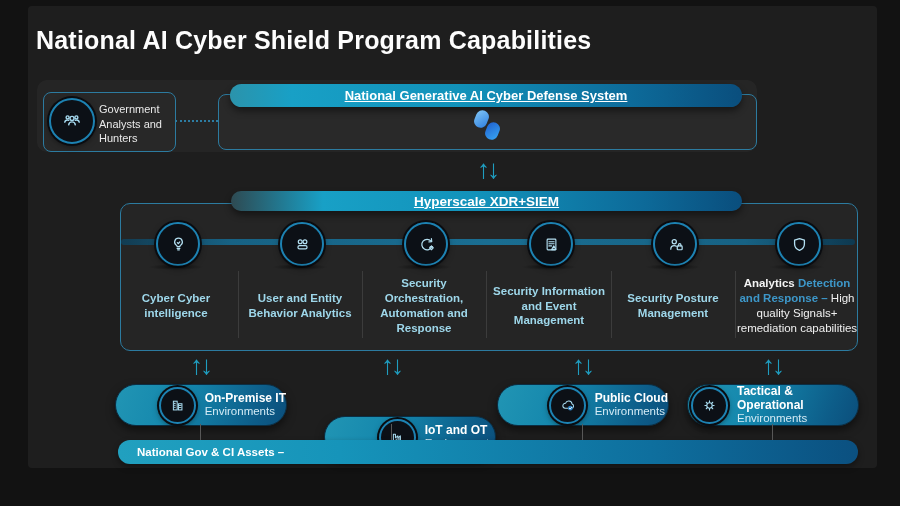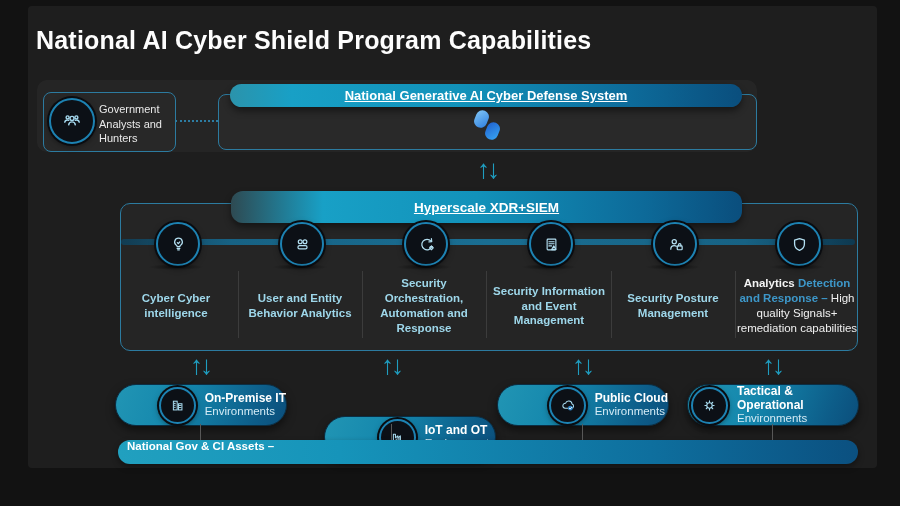--- a/index.html
+++ b/index.html
@@ -20,21 +20,21 @@
   .hdr-pill{height:23px;border-radius:12px;display:flex;align-items:center;justify-content:center;
             background:linear-gradient(90deg,#2b93ab 0%,#18a0c6 12%,#1292ba 45%,#0d6b9a 78%,#0a4e7d 100%);
             box-shadow:0 4px 7px rgba(0,0,0,.45);color:#fff;font-weight:700;text-decoration:underline;}
   #genai-pill{left:230px;top:84px;width:512px;font-size:13px;}
   #copilot{left:470px;top:109px;width:34px;height:32px;}
   .flow-arrow{width:50px;text-align:center;font-size:26px;color:#1f9dbf;letter-spacing:-3px;line-height:1;}
   #arrow-top{left:462px;top:156px;}
 
   
   #xdr-panel{left:120px;top:203px;width:736px;height:146px;border:1px solid #2c7ba0;border-radius:10px;background:rgba(255,255,255,.03);}
-  #xdr-pill{left:231px;top:191px;width:511px;height:32px;font-size:13.5px;background:linear-gradient(90deg,#2e4a52 0%,#18a0c6 18%,#1292ba 48%,#0d6b9a 80%,#0a4e7d 100%);}
+  #xdr-pill{left:231px;top:191px;width:511px;height:20px;font-size:13.5px;background:linear-gradient(90deg,#2e4a52 0%,#18a0c6 18%,#1292ba 48%,#0d6b9a 80%,#0a4e7d 100%);}
   #xdr-line{left:121px;top:239px;width:734px;height:6px;border-radius:3px;background:linear-gradient(90deg,#123c52,#176284 15%,#1a6e92 50%,#176284 85%,#0e3950);}
   .cap-icon{width:40px;height:40px;top:222px;}
   .cap-shadow{top:264px;width:56px;height:6px;background:radial-gradient(ellipse at center,rgba(0,0,0,.55),rgba(0,0,0,0) 70%);}
   .cap-col{top:266px;width:122px;height:80px;display:flex;align-items:center;justify-content:center;text-align:center;
            font-size:11.5px;font-weight:700;line-height:1.3;color:#9ed7ea;}
   .cap-div{top:271px;width:1px;height:67px;background:#3c3c3c;}
   .cap-white{color:#f3f3f3;}
   .cap-blue{color:#3d97c9;}
   .cap-normal{color:#f0f0f0;font-weight:400;}
 
@@ -42,21 +42,21 @@
   .env-pill{top:384px;width:170px;height:40px;border-radius:21px;
             background:linear-gradient(110deg,#2195b4 0%,#1486ac 40%,#0d5d89 82%,#0b4e7b 100%);
             border:1px solid #0b2e44;box-shadow:0 4px 9px rgba(0,0,0,.5);display:flex;align-items:center;justify-content:flex-end;}
   .env-icon{width:33px;height:33px;margin-left:3px;flex:none;}
   .env-text{margin-left:9px;line-height:1.18;}
   .env-l1{font-size:12px;font-weight:700;color:#fff;}
   .env-l2{font-size:11.5px;color:#d4ebf5;}
   .env-connector{top:424px;width:1px;height:17px;background:#585858;}
 
   
-  #assets-banner{left:118px;top:440px;width:740px;height:24px;border-radius:12px;display:flex;align-items:flex-start;padding-left:9px;box-sizing:border-box;
+  #assets-banner{left:118px;top:440px;width:740px;height:24px;border-radius:12px;display:flex;align-items:center;padding-left:19px;box-sizing:border-box;
                  background:linear-gradient(90deg,#21a0bf 0%,#1694ba 30%,#0e6f9e 72%,#0b5080 100%);
                  font-size:11.5px;color:#fff;white-space:nowrap;box-shadow:0 3px 6px rgba(0,0,0,.4);gap:32px;}
   #assets-banner .b{font-weight:700;}
   #assets-banner .i{font-style:italic;color:#e8f5fb;margin-left:4px;}
   svg{display:block;}
 </style>
 </head>
 <body>
 
 <div id="slide" class="abs"></div>

